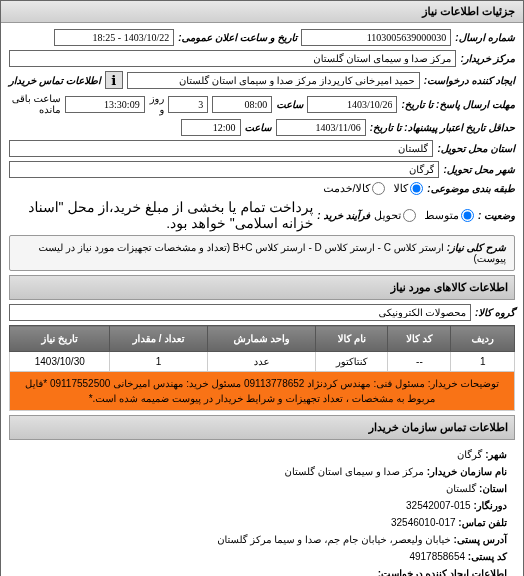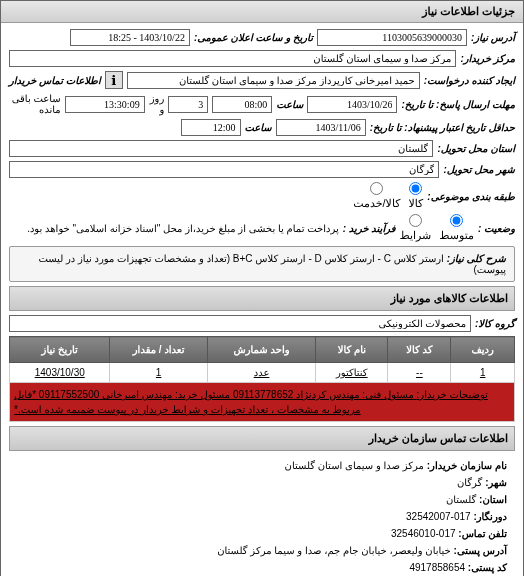--- a/index.html
+++ b/index.html
@@ -9,42 +9,42 @@
 .panel-body { padding: 6px 8px; }
 .row { display: flex; align-items: center; margin-bottom: 4px; gap: 4px; }
 .label { font-weight: bold; font-size: 10px; white-space: nowrap; font-style: italic; }
 .input { border: 1px solid #666; padding: 2px 4px; font-size: 10px; background: #fff; font-family: Tahoma; }
 .input-wide { flex: 1; }
 .btn-icon { width: 18px; height: 18px; border: 1px solid #666; background: #e0e0e0; display: inline-flex; align-items: center; justify-content: center; cursor: pointer; }
 .section-bar { background: linear-gradient(#e0e0e0, #c8c8c8); border: 1px solid #999; padding: 5px 6px; font-weight: bold; font-size: 11px; margin-top: 4px; }
 .desc-box { border: 1px solid #999; border-radius: 2px; padding: 6px 8px; margin-top: 0; background: #f5f5f5; font-size: 10px; }
 table { width: 100%; border-collapse: collapse; font-size: 10px; margin-top: 4px; }
 th { background: linear-gradient(#888, #666); color: #fff; padding: 7px; border: 1px solid #555; font-weight: bold; }
-td { padding: 4px; border: 1px solid #ccc; text-align: center; background: #fff; text-decoration: underline; }
-.notes-row td { text-align: left; background: #b91c1c; font-size: 10px; line-height: 1.5; }
+td { padding: 4px; border: 1px solid #ccc; text-align: center; background: #fff; }
+.notes-row td { text-align: center; background: #f97316; font-size: 10px; line-height: 1.5; }
 .contact-section { padding: 6px 8px; font-size: 10px; line-height: 1.7; }
 .contact-section .bold { font-weight: bold; }
 .radio-group { display: flex; gap: 8px; align-items: center; }
-.radio-item { display: flex; align-items: center; gap: 2px; flex-direction: column; }
+.radio-item { display: flex; align-items: center; gap: 2px; }
 input[type="radio"] { margin: 0; }
 .small-input { width: 80px; }
 .tiny-input { width: 40px; }
 .time-input { width: 60px; }
 .date-input { width: 90px; }
 .remain { font-size: 10px; }
 </style>
 </head>
 <body>
 
 <div class="panel">
   <div class="panel-header">جزئیات اطلاعات نیاز</div>
   <div class="panel-body">
 
     <div class="row">
-      <span class="label">آدرس نیاز:</span>
+      <span class="label">شماره ارسال:</span>
       <input class="input" style="width: 150px;" value="1103005639000030">
       <span class="label">تاریخ و ساعت اعلان عمومی:</span>
       <input class="input" style="width: 120px;" value="1403/10/22 - 18:25">
     </div>
 
     <div class="row">
       <span class="label">مرکز خریدار:</span>
       <input class="input input-wide" value="مرکز صدا و سیمای استان گلستان" style="">
     </div>
 
@@ -101,25 +101,25 @@
 
     <div class="row">
       <span class="label">وضعیت :</span>
       <div class="radio-group">
         <label class="radio-item">
             <input type="radio" name="sit" checked="" style="">
             <span>متوسط</span>
           </label>
         <label class="radio-item">
             <input type="radio" name="sit" style="">
-            <span>شرایط</span>
+            <span>تحویل</span>
           </label>
       </div>
       <span class="label">فرآیند خرید :</span>
-      <span style="font-size:10px">پرداخت تمام یا بخشی از مبلغ خرید،از محل "اسناد خزانه اسلامی" خواهد بود.</span>
+      <span style="font-size:14px">پرداخت تمام یا بخشی از مبلغ خرید،از محل "اسناد خزانه اسلامی" خواهد بود.</span>
     </div>
 
     <div class="desc-box">
       <span class="label">شرح کلی نیاز:</span>
       <span>ارستر کلاس C - ارستر کلاس D - ارستر کلاس B+C (تعداد و مشخصات تجهیزات مورد نیاز در لیست پیوست)</span>
     </div>
 
     <div class="section-bar">اطلاعات کالاهای مورد نیاز</div>
 
     <div class="row" style="margin-top:4px">
@@ -152,24 +152,24 @@
             <span class="bold">توضیحات خریدار:</span>
             <span>مسئول فنی: مهندس کردنژاد 09113778652 مسئول خرید: مهندس امیرخانی 09117552500 *فایل مربوط به مشخصات ، تعداد تجهیزات و شرایط خریدار در پیوست ضمیمه شده است.*</span>
           </td>
         </tr>
       </tbody>
     </table>
 
     <div class="section-bar">اطلاعات تماس سازمان خریدار</div>
 
     <div class="contact-section">
+      <div><span class="bold">شهر:</span> <span>گرگان</span></div>
       <div><span class="bold">نام سازمان خریدار:</span> <span>مرکز صدا و سیمای استان گلستان</span></div>
-      <div><span class="bold">شهر:</span> <span>گرگان</span></div>
       <div><span class="bold">استان:</span> <span>گلستان</span></div>
-      <div><span class="bold">دورنگار:</span> <span>017-32542007</span></div>
+      <div><span class="bold">دورنگار:</span> <span>015-32542007</span></div>
       <div><span class="bold">تلفن تماس:</span> <span>017-32546010</span></div>
       <div><span class="bold">آدرس پستی:</span> <span>خیابان ولیعصر، خیابان جام جم، صدا و سیما مرکز گلستان</span></div>
       <div><span class="bold">کد پستی:</span> <span>4917858654</span></div>
       <div><span class="bold">اطلاعات ایجاد کننده درخواست:</span></div>
       <div><span class="bold">نام:</span> <span>حمید</span></div>
 
     </div>
 
   </div>
 </div>

